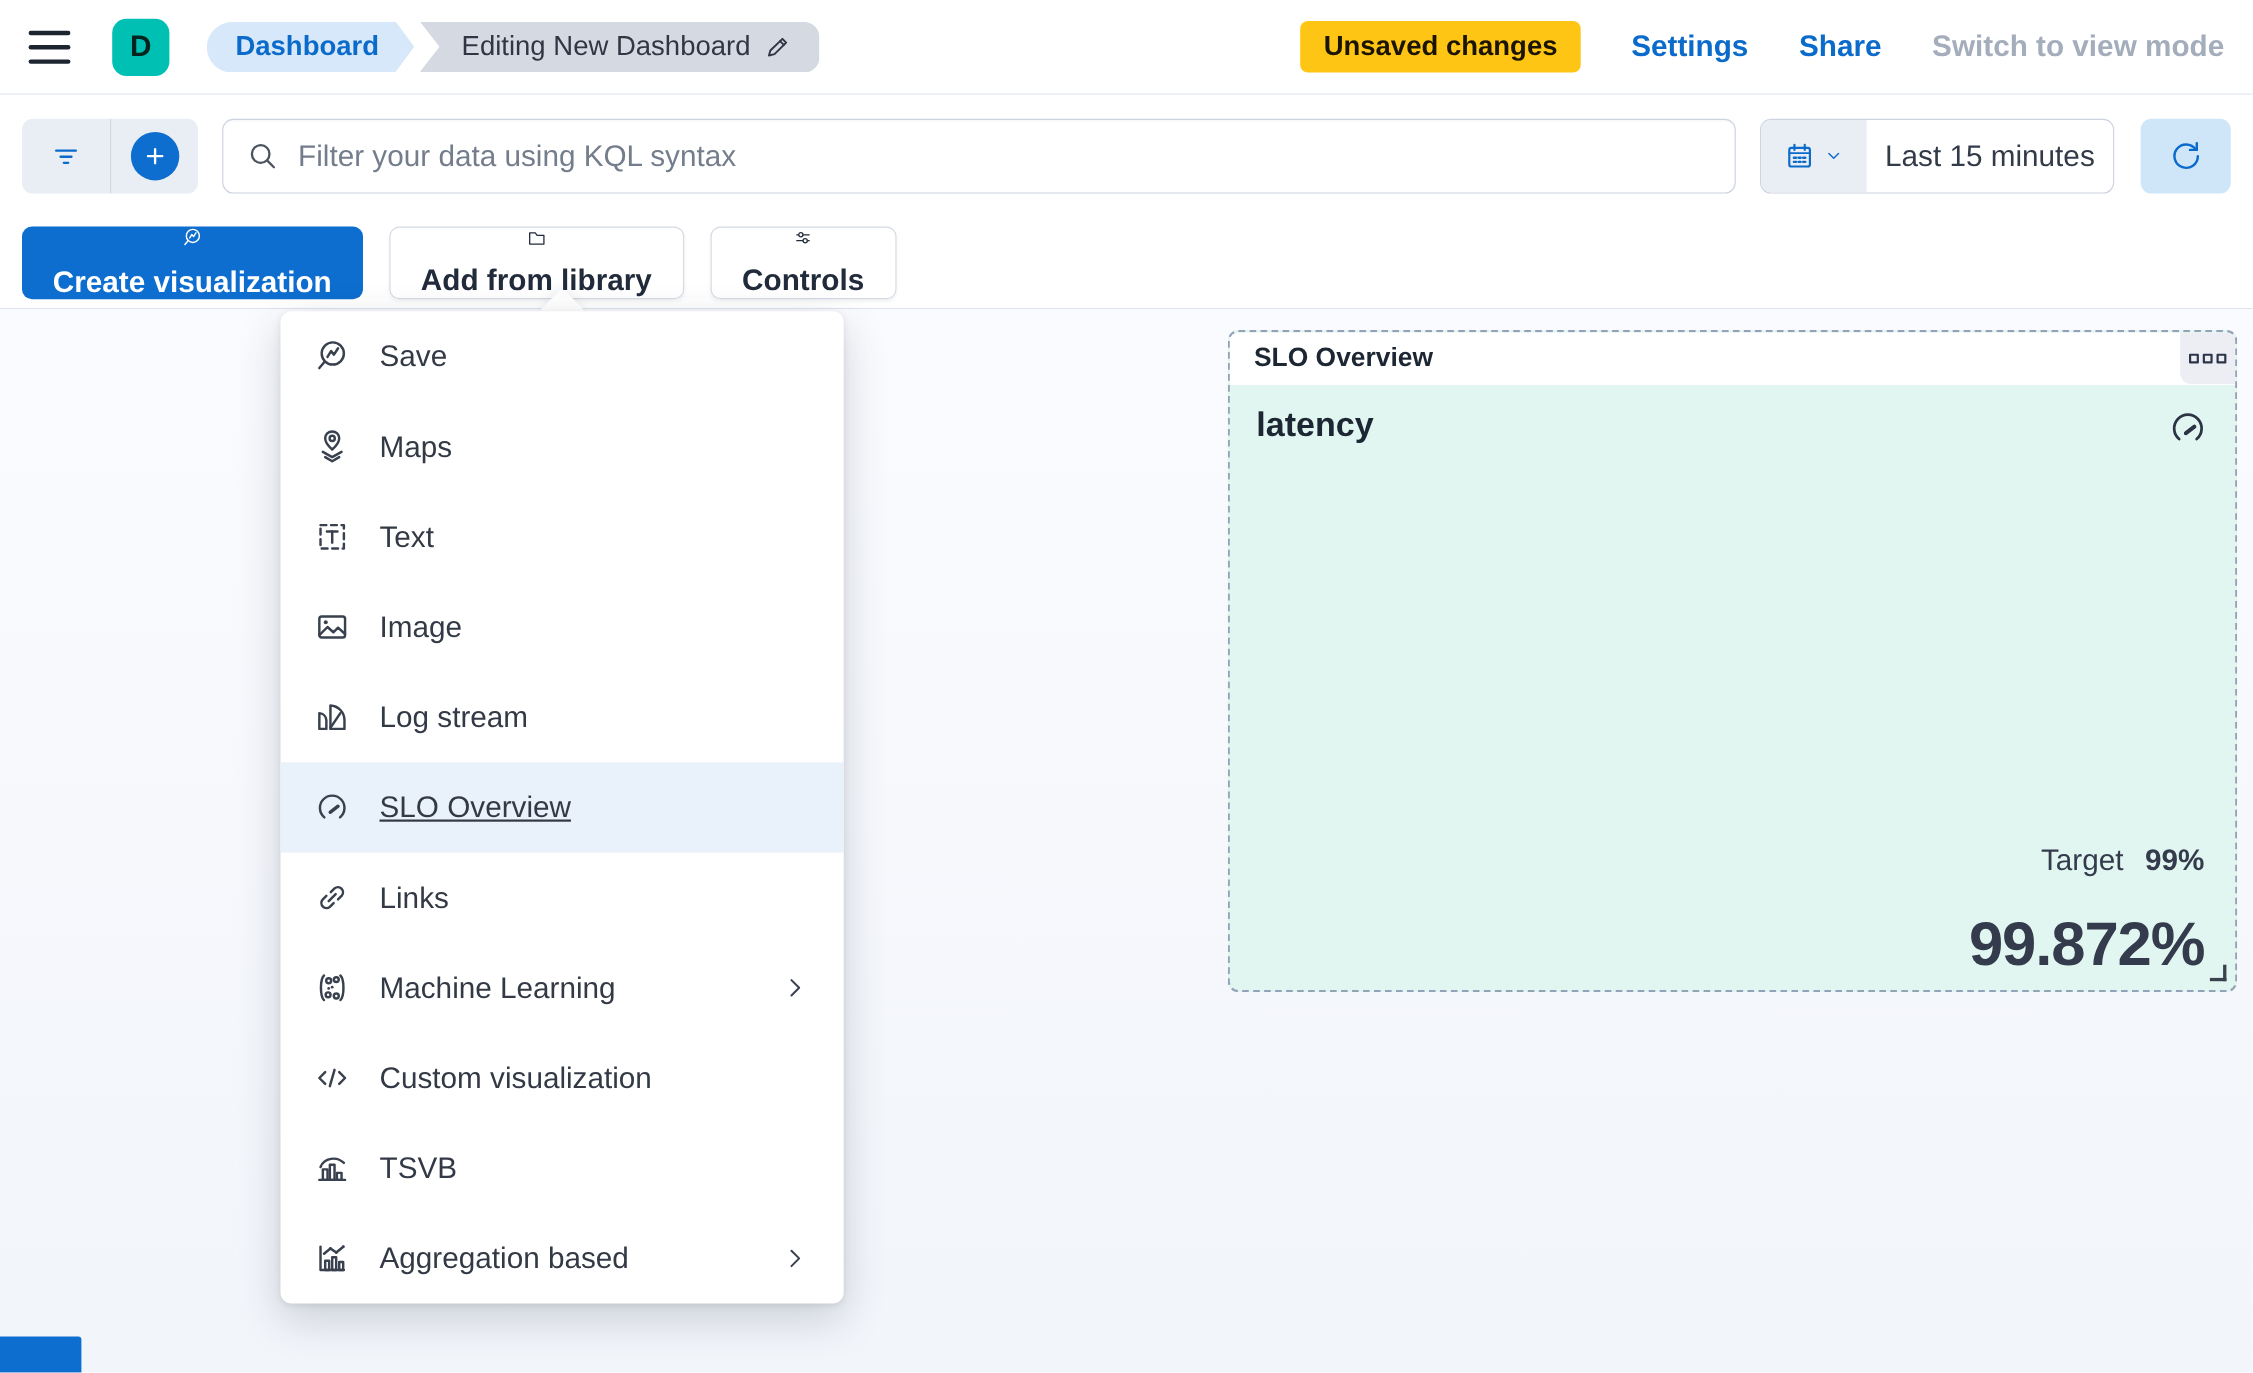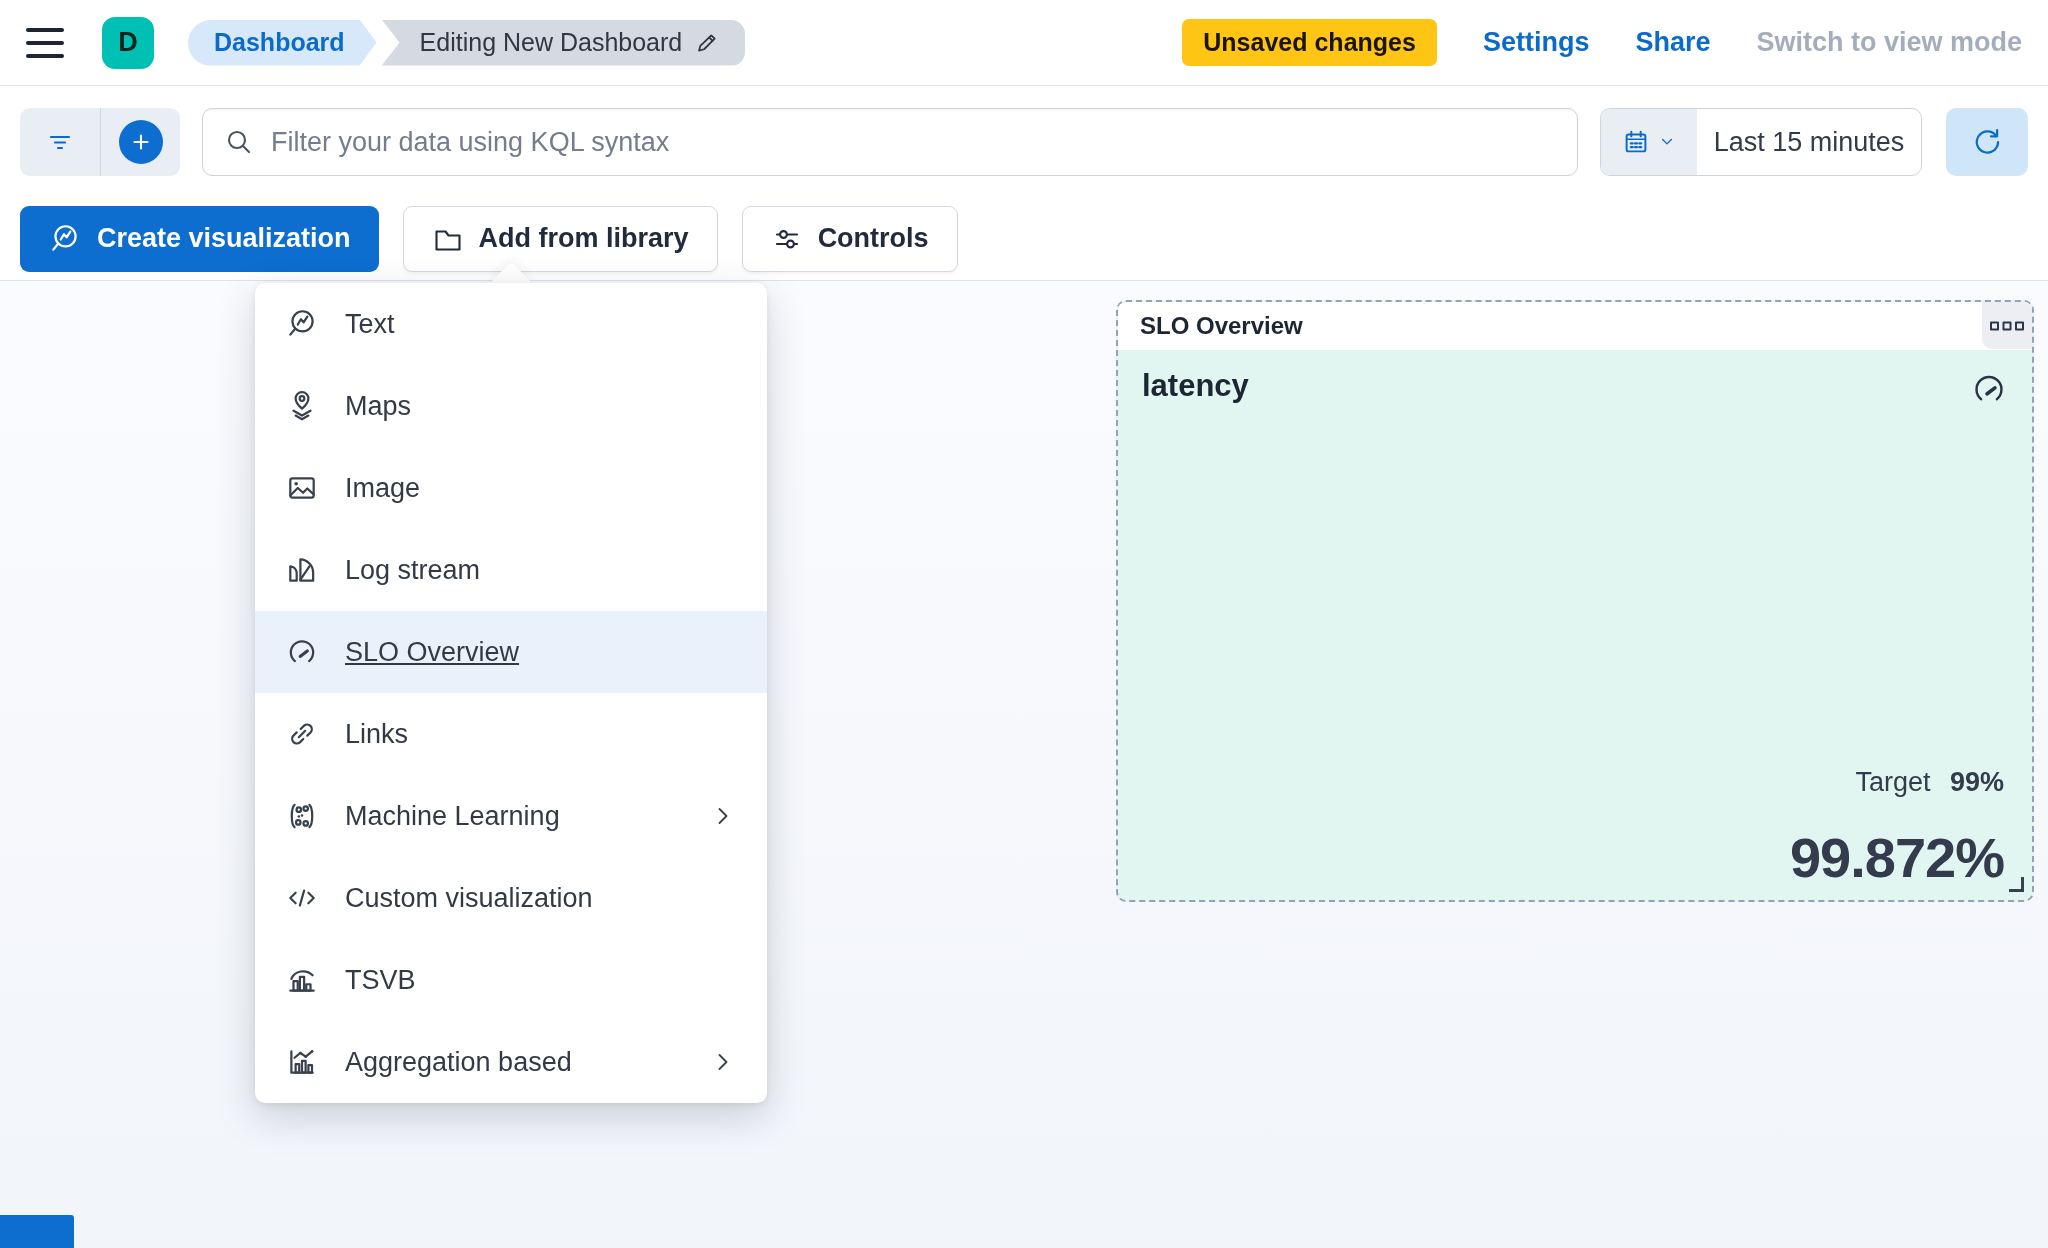--- a/index.html
+++ b/index.html
@@ -94,21 +94,21 @@
     background:var(--refresh-bg,#cfe6f8); color:var(--primary,#0b6bcb);
     display:flex; align-items:center; justify-content:center; cursor:pointer;
   }
 
   
   .toolbar {
     position:absolute; left:0; top:197px; width:2048px; height:84px;
     display:flex; align-items:center; gap:24px; padding:0 20px;
     background:#fff; border-bottom:1px solid #dde3ec;
   }
-  .btn { height:66px; display:flex; align-items:center; gap:15px; border-radius:9px; font-size:27px; font-weight:600; cursor:pointer; font-family:inherit; }
+  .btn { height:66px; display:flex; align-items:center; gap:15px; border-radius:9px; font-size:27px; font-weight:600; cursor:pointer; font-family:inherit;flex-direction:column; }
   .btn-primary { background:var(--primary-button,#0d6ecf); color:#fff; border:none; padding:0 28px; font-weight:700; }
   .btn-ghost {
     background:#fff; color:#222b3b; border:1px solid #d4dae4; padding:0 28px;
     box-shadow:0 2px 3px rgba(30,40,60,.05);
   }
 
   
   .canvas {
     position:absolute; left:0; top:281px; width:2048px; height:967px;
     background:linear-gradient(180deg,#fafbfe 0%, #f2f5fa 100%);
@@ -295,35 +295,45 @@
   <div class="menu">
 
     <div class="menu-item">
       <span class="mi-icon">
           <svg class="ic" width="34" height="34" viewBox="0 0 32 32">
             <circle cx="16.5" cy="13.5" r="9.5"></circle>
             <path d="M12 16.5l3-5 2.5 3 3.5-5.5"></path>
             <path d="M9.5 20.5L5 26"></path>
           </svg>
         </span>
-      <span class="mi-label">Text</span>
+      <span class="mi-label">Save</span>
     </div>
 
     <div class="menu-item">
       <span class="mi-icon">
           <svg class="ic" width="34" height="34" viewBox="0 0 32 32">
             <path d="M16 3c-3.4 0-6 2.6-6 5.9C10 13.3 16 18.5 16 18.5s6-5.2 6-9.6C22 5.6 19.4 3 16 3z"></path>
             <circle cx="16" cy="9" r="2.2"></circle>
             <path d="M8 20.5l8 4.5 8-4.5"></path>
             <path d="M10 25l6 3.5 6-3.5"></path>
           </svg>
         </span>
       <span class="mi-label">Maps</span>
     </div>
 
+    <div class="menu-item">
+      <span class="mi-icon">
+          <svg class="ic" width="34" height="34" viewBox="0 0 32 32">
+            <rect x="6" y="6" width="20" height="20" stroke-dasharray="5 4"></rect>
+            <path d="M11.5 11.5h9"></path>
+            <path d="M16 11.5V21"></path>
+          </svg>
+        </span>
+      <span class="mi-label">Text</span>
+    </div>
 
     <div class="menu-item">
       <span class="mi-icon">
           <svg class="ic" width="34" height="34" viewBox="0 0 32 32">
             <rect x="5" y="7" width="22" height="18" rx="2"></rect>
             <circle cx="10.5" cy="12" r="1.7" fill="currentColor" stroke="none"></circle>
             <path d="M5 23l7-7 5 4.5 4-4 6 5.5"></path>
           </svg>
         </span>
       <span class="mi-label">Image</span>

